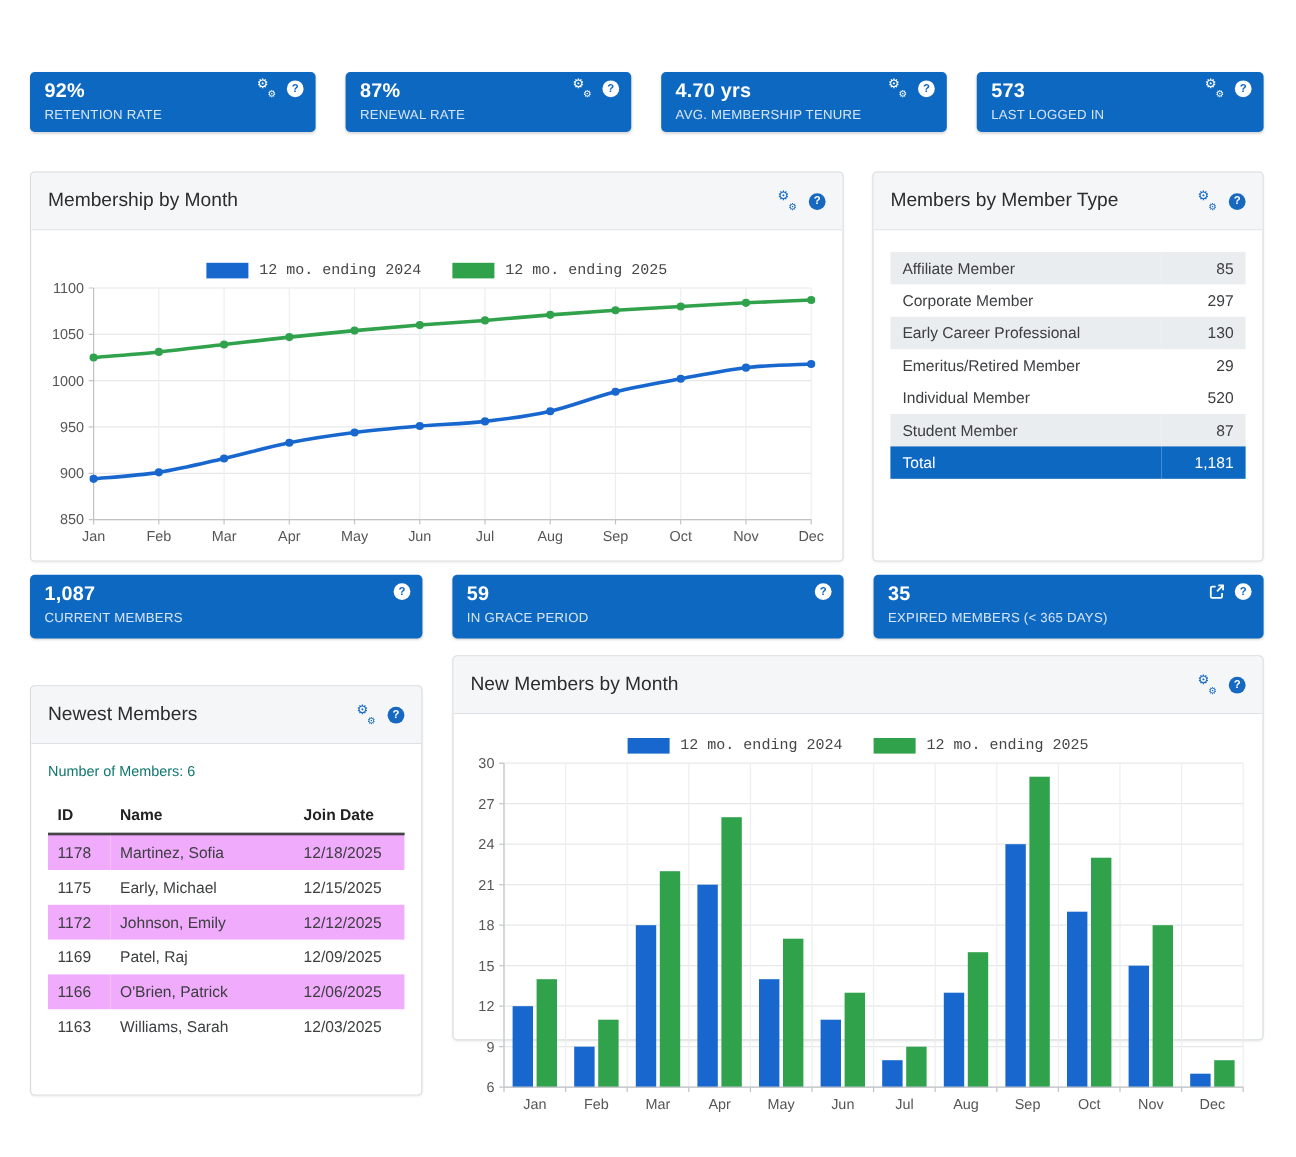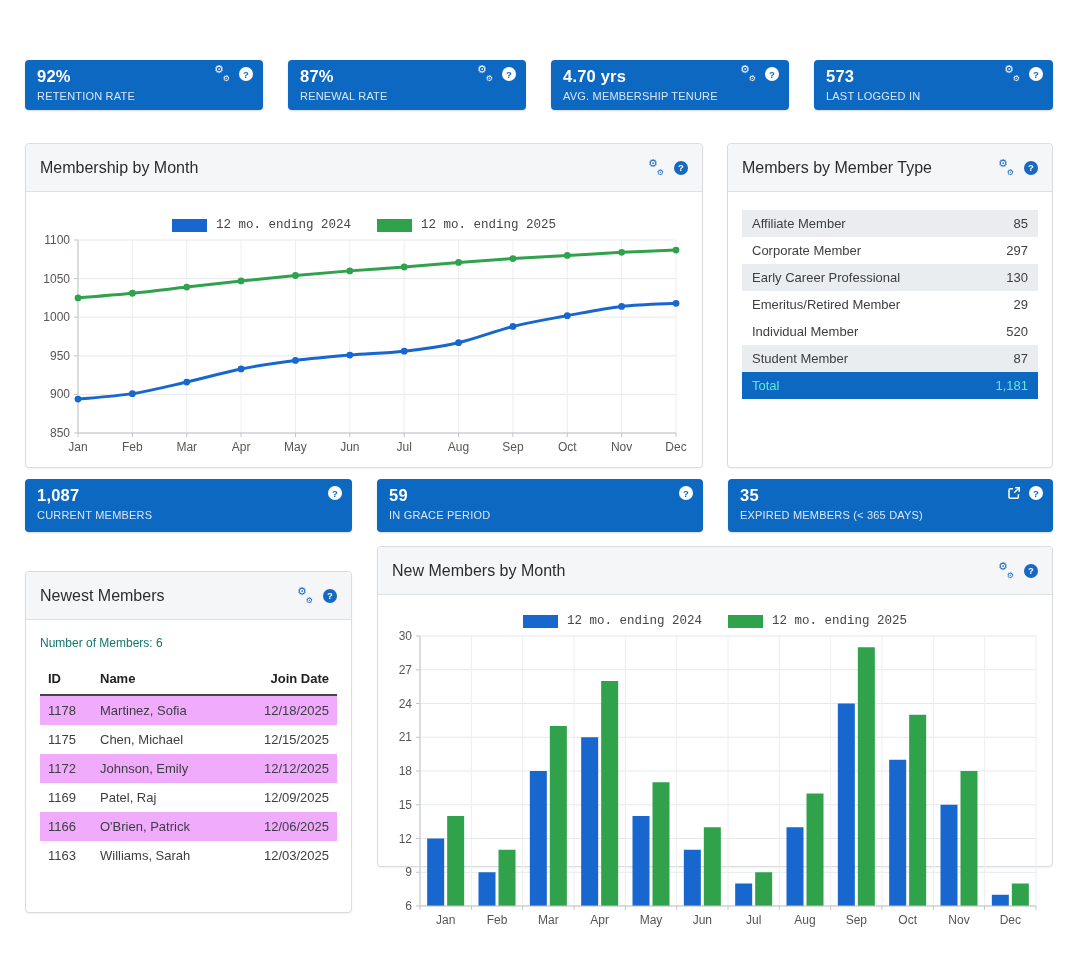--- a/index.html
+++ b/index.html
@@ -45,29 +45,29 @@
   .legend-item { display:inline-flex; align-items:center; gap:9px; cursor:pointer; }
   .legend-swatch { width:35px; height:13px; display:inline-block; }
   .legend-label { font-size:12.5px; color:#464646; }
 
   
   .mt-body { padding:18px 14px 0 14px; }
   .mt-table { width:100%; border-collapse:collapse; font-size:13px; color:#3c3e40; }
   .mt-table td { padding:6px 10px; }
   .mt-table td.num { text-align:right; }
   .mt-table tr.stripe { background:#e9edf0; }
-  .mt-table tr.total-row { background:#0d68c2; color:#5eead4; }
+  .mt-table tr.total-row { background:#0d68c2; color:#ffffff; }
 
   
   .nm-body { padding:16px 14px 0 14px; }
   .nm-count { font-size:12px; color:#0f766e; }
   .nm-table { width:100%; border-collapse:collapse; font-size:13px; color:#3c3e40; margin-top:15px; }
   .nm-table th { text-align:left; font-size:13px; color:#222; padding:6px 8px 8px 8px;
                  border-bottom:2px solid #454545; }
-  .nm-table th.right, .nm-table td.right { text-align:right; }
+  .nm-table th.right, .nm-table td.right { text-align:left; }
   .nm-table td { padding:7px 8px; }
   .nm-table tr.stripe { background:#f0abfc; }
 
   .chart-body { padding:0 12px; }
   .chart-body svg { display:block; }
   .legend-mt-line { margin-top:26px; }
   .legend-mt-bar { margin-top:19px; }
   svg text { font-family:"Liberation Sans", sans-serif; }
 </style>
 </head>
@@ -332,21 +332,21 @@
           </tr>
         </thead>
         <tbody>
             <tr class="stripe">
               <td>1178</td>
               <td>Martinez, Sofia</td>
               <td class="right">12/18/2025</td>
             </tr>
             <tr>
               <td>1175</td>
-              <td>Chen, Michael</td>
+              <td>Early, Michael</td>
               <td class="right">12/15/2025</td>
             </tr>
             <tr class="stripe">
               <td>1172</td>
               <td>Johnson, Emily</td>
               <td class="right">12/12/2025</td>
             </tr>
             <tr>
               <td>1169</td>
               <td>Patel, Raj</td>

